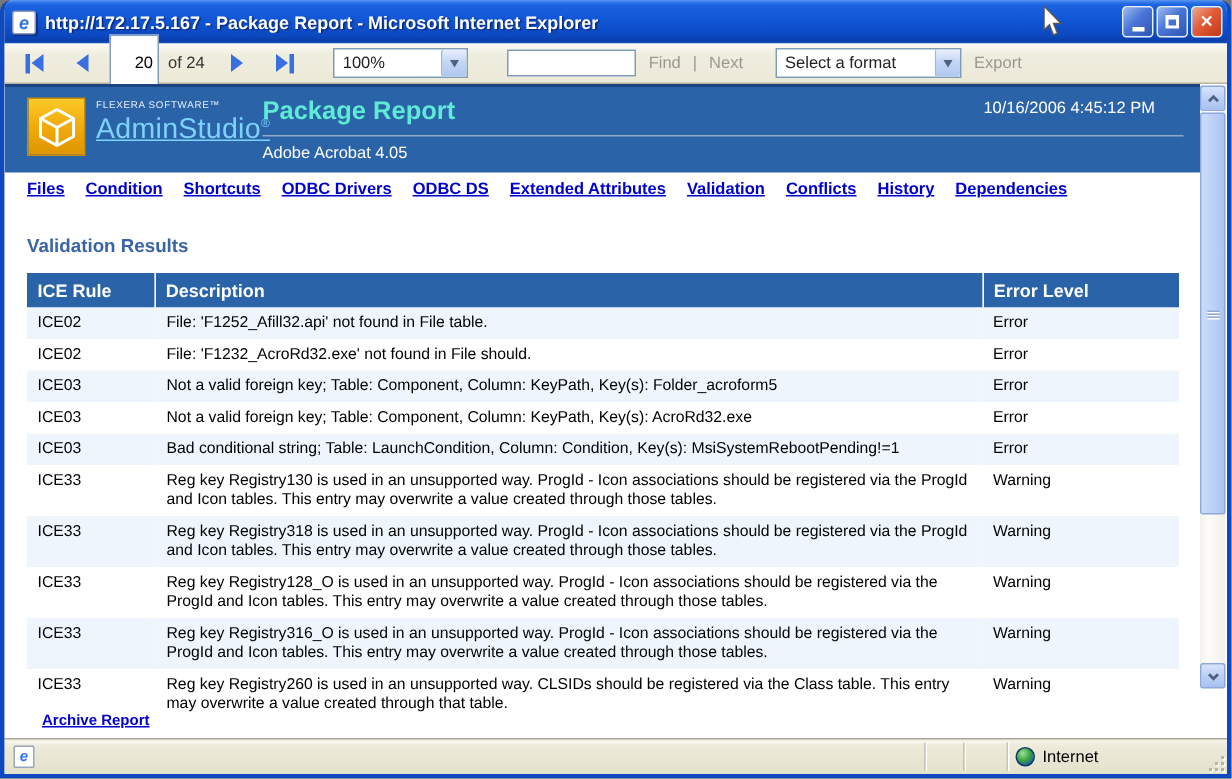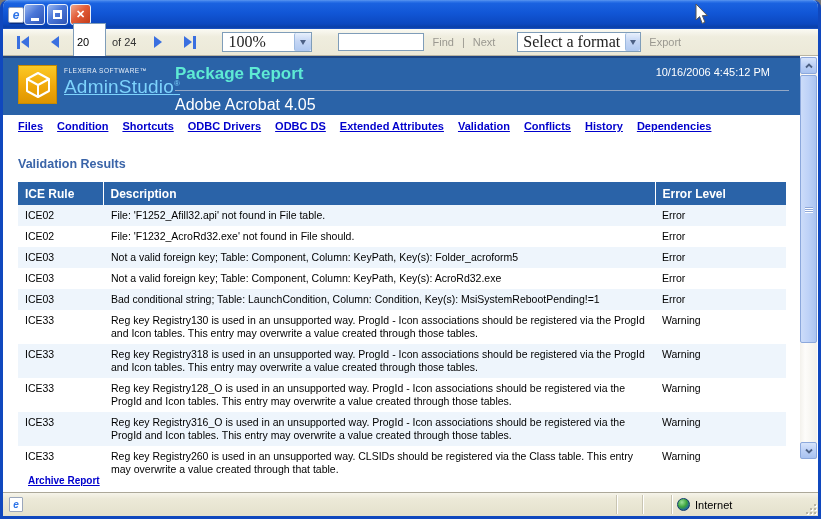--- a/index.html
+++ b/index.html
@@ -47,26 +47,26 @@
     display:flex; align-items:center; font-size:11px; color:#333;
     padding-left:14px;
   }
   .pg-btn { display:inline-flex; align-items:center; gap:1px; margin-right:8px; cursor:pointer; }
   .tri-l { width:0; height:0; border-top:6px solid transparent; border-bottom:6px solid transparent; border-right:8px solid #3A6FE0; }
   .tri-r { width:0; height:0; border-top:6px solid transparent; border-bottom:6px solid transparent; border-left:8px solid #3A6FE0; }
   .pg-bar { width:3px; height:13px; background:#3A6FE0; }
   .spacer8 { width:8px; } .spacer14 { width:14px; }
   .page-input {
     width:33px; height:18px; border:1px solid #7F9DB9; font-size:11px; padding:18px 3px;
-    font-family:"Liberation Sans", sans-serif; margin:0 6px 0 6px;
+    font-family:"Liberation Sans", sans-serif; margin:0 6px 0 6px;text-align:right;
   }
   .of-label { margin-right:10px; color:#333; }
   .combo {
     display:inline-flex; align-items:center; height:20px; background:#fff;
-    border:1px solid #7F9DB9; font-size:16px; color:#222;font-family:Liberation Serif, serif;
+    border:1px solid #7F9DB9; font-size:11px; color:#222;
   }
   .combo-text { padding:0 5px; flex:1; white-space:nowrap; }
   .combo-arrow {
     width:17px; height:18px; border-left:1px solid #9EBADF; border-radius:2px;
     background:linear-gradient(180deg,#E8F0FC 0%,#C5D6F4 45%,#AFC8F0 100%);
     display:flex; align-items:center; justify-content:center;
   }
   .combo-arrow::after { content:''; width:0; height:0; border:3px solid transparent; border-top:5px solid #4D6185; margin-top:4px; }
   .combo.zoomc { width:90px; margin-left:18px; }
   .combo.formatc { width:124px; margin-left:22px; }
@@ -92,21 +92,21 @@
     background:linear-gradient(180deg,#FBC926 0%,#F0A80A 55%,#DE9500 100%);
     border:1px solid #C88A00; display:flex; align-items:center; justify-content:center;
   }
   .brand { position:absolute; left:61px; top:9px; }
   .brand-small { font-size:6.5px; letter-spacing:.5px; color:#E8EFF8; }
   .brand-large { font-size:19px; color:#7dd3fc; letter-spacing:.2px; margin-top:2px; font-weight:normal;text-decoration:underline; }
   .brand-large .reg { font-size:8px; vertical-align:super; }
   .head-main { position:absolute; left:172px; top:6px; right:10px; }
   .report-title { font-size:17px; font-weight:bold; color:#5eead4; }
   .head-rule { height:1px; background:#93A8C6; margin:6px 0 5px 0; width:614px; }
-  .report-subtitle { font-size:16px; color:#fff; }
+  .report-subtitle { font-size:11px; color:#fff; }
   .head-date { position:absolute; right:30px; top:8px; font-size:11px; color:#fff; }
   .nav-row { position:absolute; top:64px; left:15px; display:flex; gap:14px; flex-wrap:nowrap; }
   .navlink { font-size:11px; font-weight:bold; color:#0000CC; text-decoration:underline; white-space:nowrap; cursor:pointer; }
   .section-heading { position:absolute; top:101px; left:15px; font-size:12.5px; font-weight:bold; color:#3A64A8; }
   .val-table { position:absolute; top:126px; left:15px; width:768px; border-collapse:collapse; table-layout:fixed; }
   .val-table th {
     background:var(--brand-blue,#2A63A8); color:#fff; text-align:left; font-size:12px; font-weight:bold;
     height:23px; padding:0 0 0 7px;
   }
   .val-table th + th { border-left:1px solid #fff; }
@@ -168,20 +168,21 @@
   
   .cursor { position:absolute; left:692px; top:4px; z-index:50; pointer-events:none; }
 </style>
 </head>
 <body>
 
 <div id="window">
 
   <div class="titlebar">
     <span class="ie-ico">e</span>
+    <span class="title-text">http://172.17.5.167 - Package Report - Microsoft Internet Explorer</span>
     <span class="winbtns">
       <span class="wbtn minb">
           <span class="glyph-min"></span>
         </span>
       <span class="wbtn maxb">
           <span class="glyph-max"></span>
         </span>
       <span class="wbtn closeb">
           <span>✕</span>
         </span>

